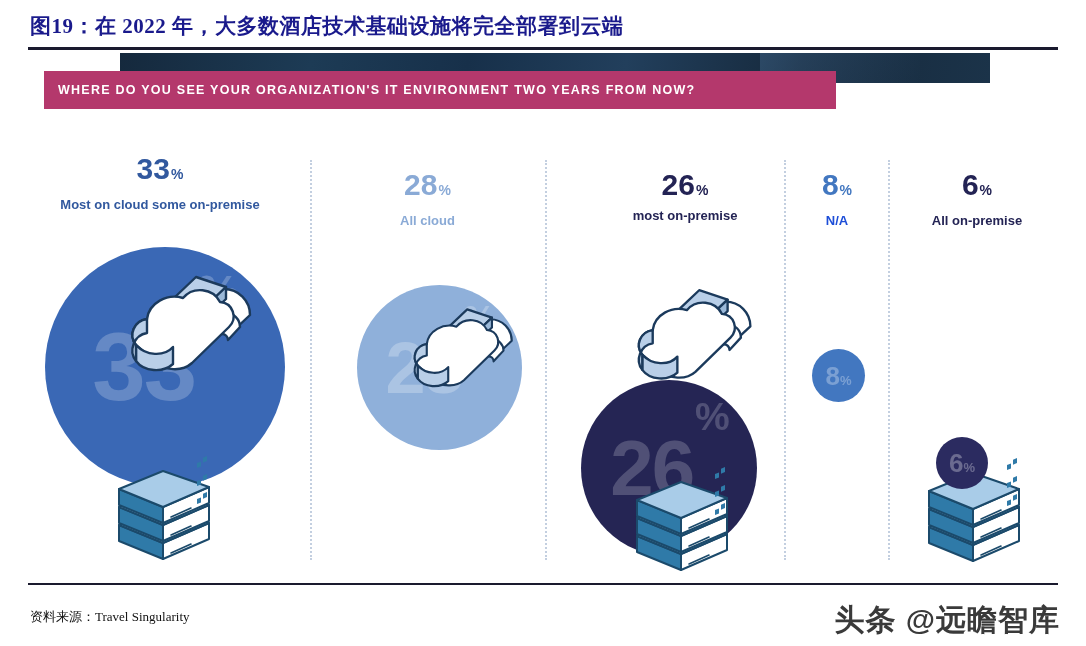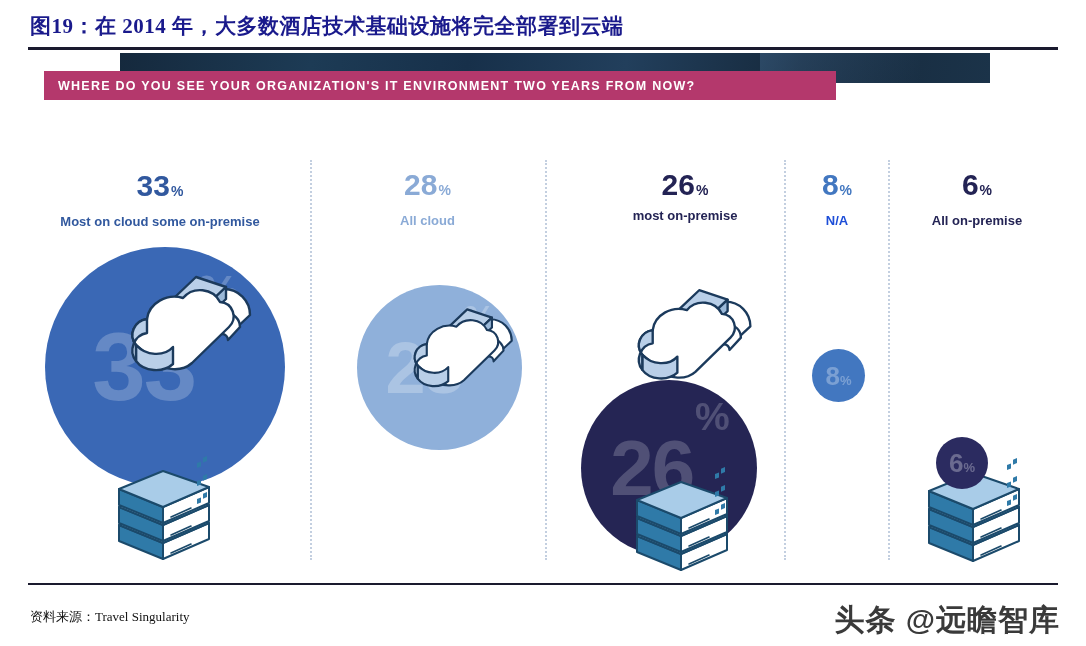--- a/index.html
+++ b/index.html
@@ -29,21 +29,21 @@
   
   .photo-strip{
     position:absolute;left:120px;top:53px;width:870px;height:30px;
     background:linear-gradient(100deg,#15293d 0%,#1d3b55 22%,#17304a 40%,#223f5c 58%,#16293c 78%,#1b3349 100%);
   }
   .photo-strip:after{
     content:"";position:absolute;right:70px;top:0;width:160px;height:100%;
     background:linear-gradient(115deg,rgba(60,95,130,.55),rgba(20,40,60,0));
   }
   .banner{
-    position:absolute;left:44px;top:71px;width:792px;height:29px;
+    position:absolute;left:44px;top:71px;width:792px;height:38px;
     background:#b4386c;
     display:flex;align-items:center;
   }
   .banner-text{
     color:#ffffff;font-size:12.5px;font-weight:bold;
     letter-spacing:1.25px;padding-left:14px;white-space:nowrap;
   }
 
   
   .divider{
@@ -99,34 +99,34 @@
     position:absolute;right:26px;top:600px;
     font-size:30px;font-weight:bold;color:#2a2a2a;
     letter-spacing:1px;white-space:nowrap;opacity:.92;
   }
 </style>
 </head>
 <body>
 
 <div class="page">
 
-  <div class="title">图19：在 2014 年，大多数酒店技术基础设施将完全部署到云端</div>
+  <div class="title">图19：在 2022 年，大多数酒店技术基础设施将完全部署到云端</div>
   <div class="title-rule"></div>
 
   <div class="photo-strip"></div>
   <div class="banner">
     <span class="banner-text">WHERE DO YOU SEE YOUR ORGANIZATION'S IT ENVIRONMENT TWO YEARS FROM NOW?</span>
   </div>
 
   <div class="divider" style="left:310px;"></div>
   <div class="divider" style="left:545px;"></div>
   <div class="divider" style="left:784px;"></div>
   <div class="divider" style="left:888px;"></div>
 
-  <div class="col-head" style="left:35px;top:171px;width:250px;">
+  <div class="col-head" style="left:35px;top:154px;width:250px;">
     <div class="pct" style="color:#31589e;">
       <span class="num">33</span><span class="sym">%</span>
     </div>
     <div class="col-label" style="color:#31589e;">Most on cloud some on-premise</div>
   </div>
 
   <div class="circle" style="left:45px;top:247px;width:240px;height:240px;background:#3a68b5;">
     <div class="watermark" style="font-size:96px;">
       <span class="wnum">33</span>
         <span class="wsym">%</span>

